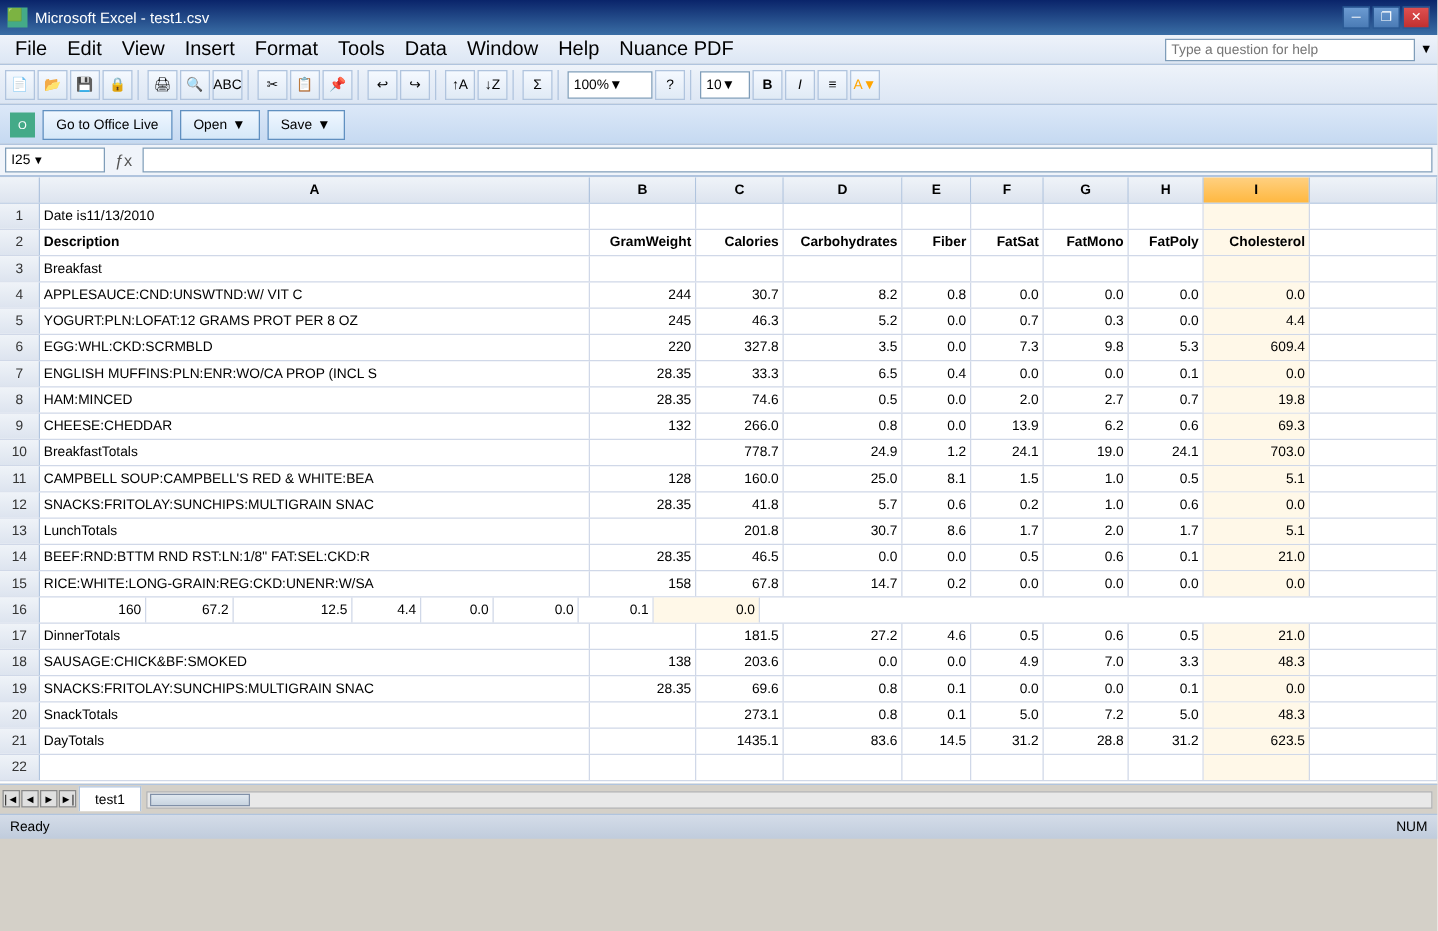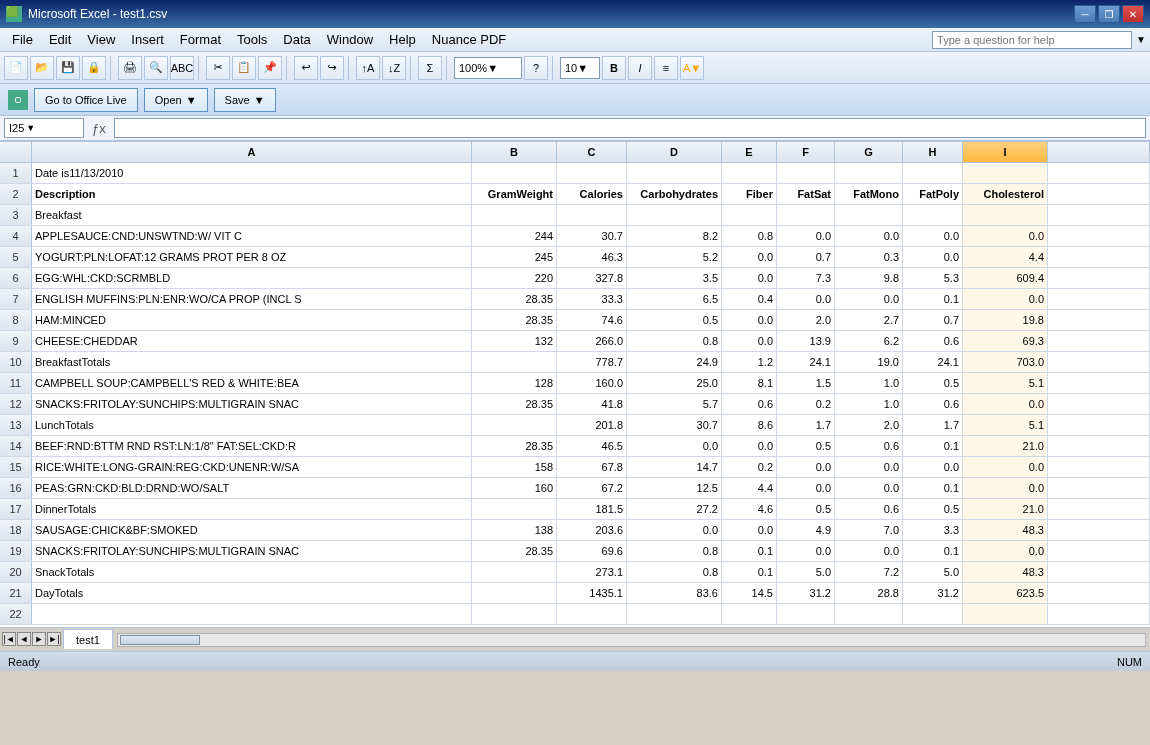--- a/index.html
+++ b/index.html
@@ -32,21 +32,21 @@
       background: linear-gradient(to bottom, #eef3fa, #dce6f4);
       height: 24px;
       display: flex;
       align-items: center;
       padding: 0 4px;
       border-bottom: 1px solid #b0c4de;
     }
     .menu-item {
       padding: 2px 8px;
       cursor: pointer;
-      font-size: 13px;
+      font-size: 16px;
       color: #000;
     }
     .help-input {
       width: 200px; height: 18px; border: 1px solid #7f9db9;
       font-size: 11px; padding: 0 4px; background: white; color: #666;
     }
 
     
     .toolbar {
       background: linear-gradient(to bottom, #eef3fa, #dce6f4);
@@ -496,21 +496,20 @@
         <div class="cell col-d num">14.7</div>
         <div class="cell col-e num">0.2</div>
         <div class="cell col-f num">0.0</div>
         <div class="cell col-g num">0.0</div>
         <div class="cell col-h num">0.0</div>
         <div class="cell col-i num selected-col">0.0</div>
         <div style="flex: 1 1 0%; height: 20px; border-right: 1px solid rgb(208, 216, 232);"></div>
       </div>
       <div class="grid-row">
         <div class="row-num">16</div>
-        <div class="cell col-a">PEAS:GRN:CKD:BLD:DRND:WO/SALT</div>
         <div class="cell col-b num">160</div>
         <div class="cell col-c num">67.2</div>
         <div class="cell col-d num">12.5</div>
         <div class="cell col-e num">4.4</div>
         <div class="cell col-f num">0.0</div>
         <div class="cell col-g num">0.0</div>
         <div class="cell col-h num">0.1</div>
         <div class="cell col-i num selected-col">0.0</div>
         <div style="flex: 1 1 0%; height: 20px; border-right: 1px solid rgb(208, 216, 232);"></div>
       </div>

